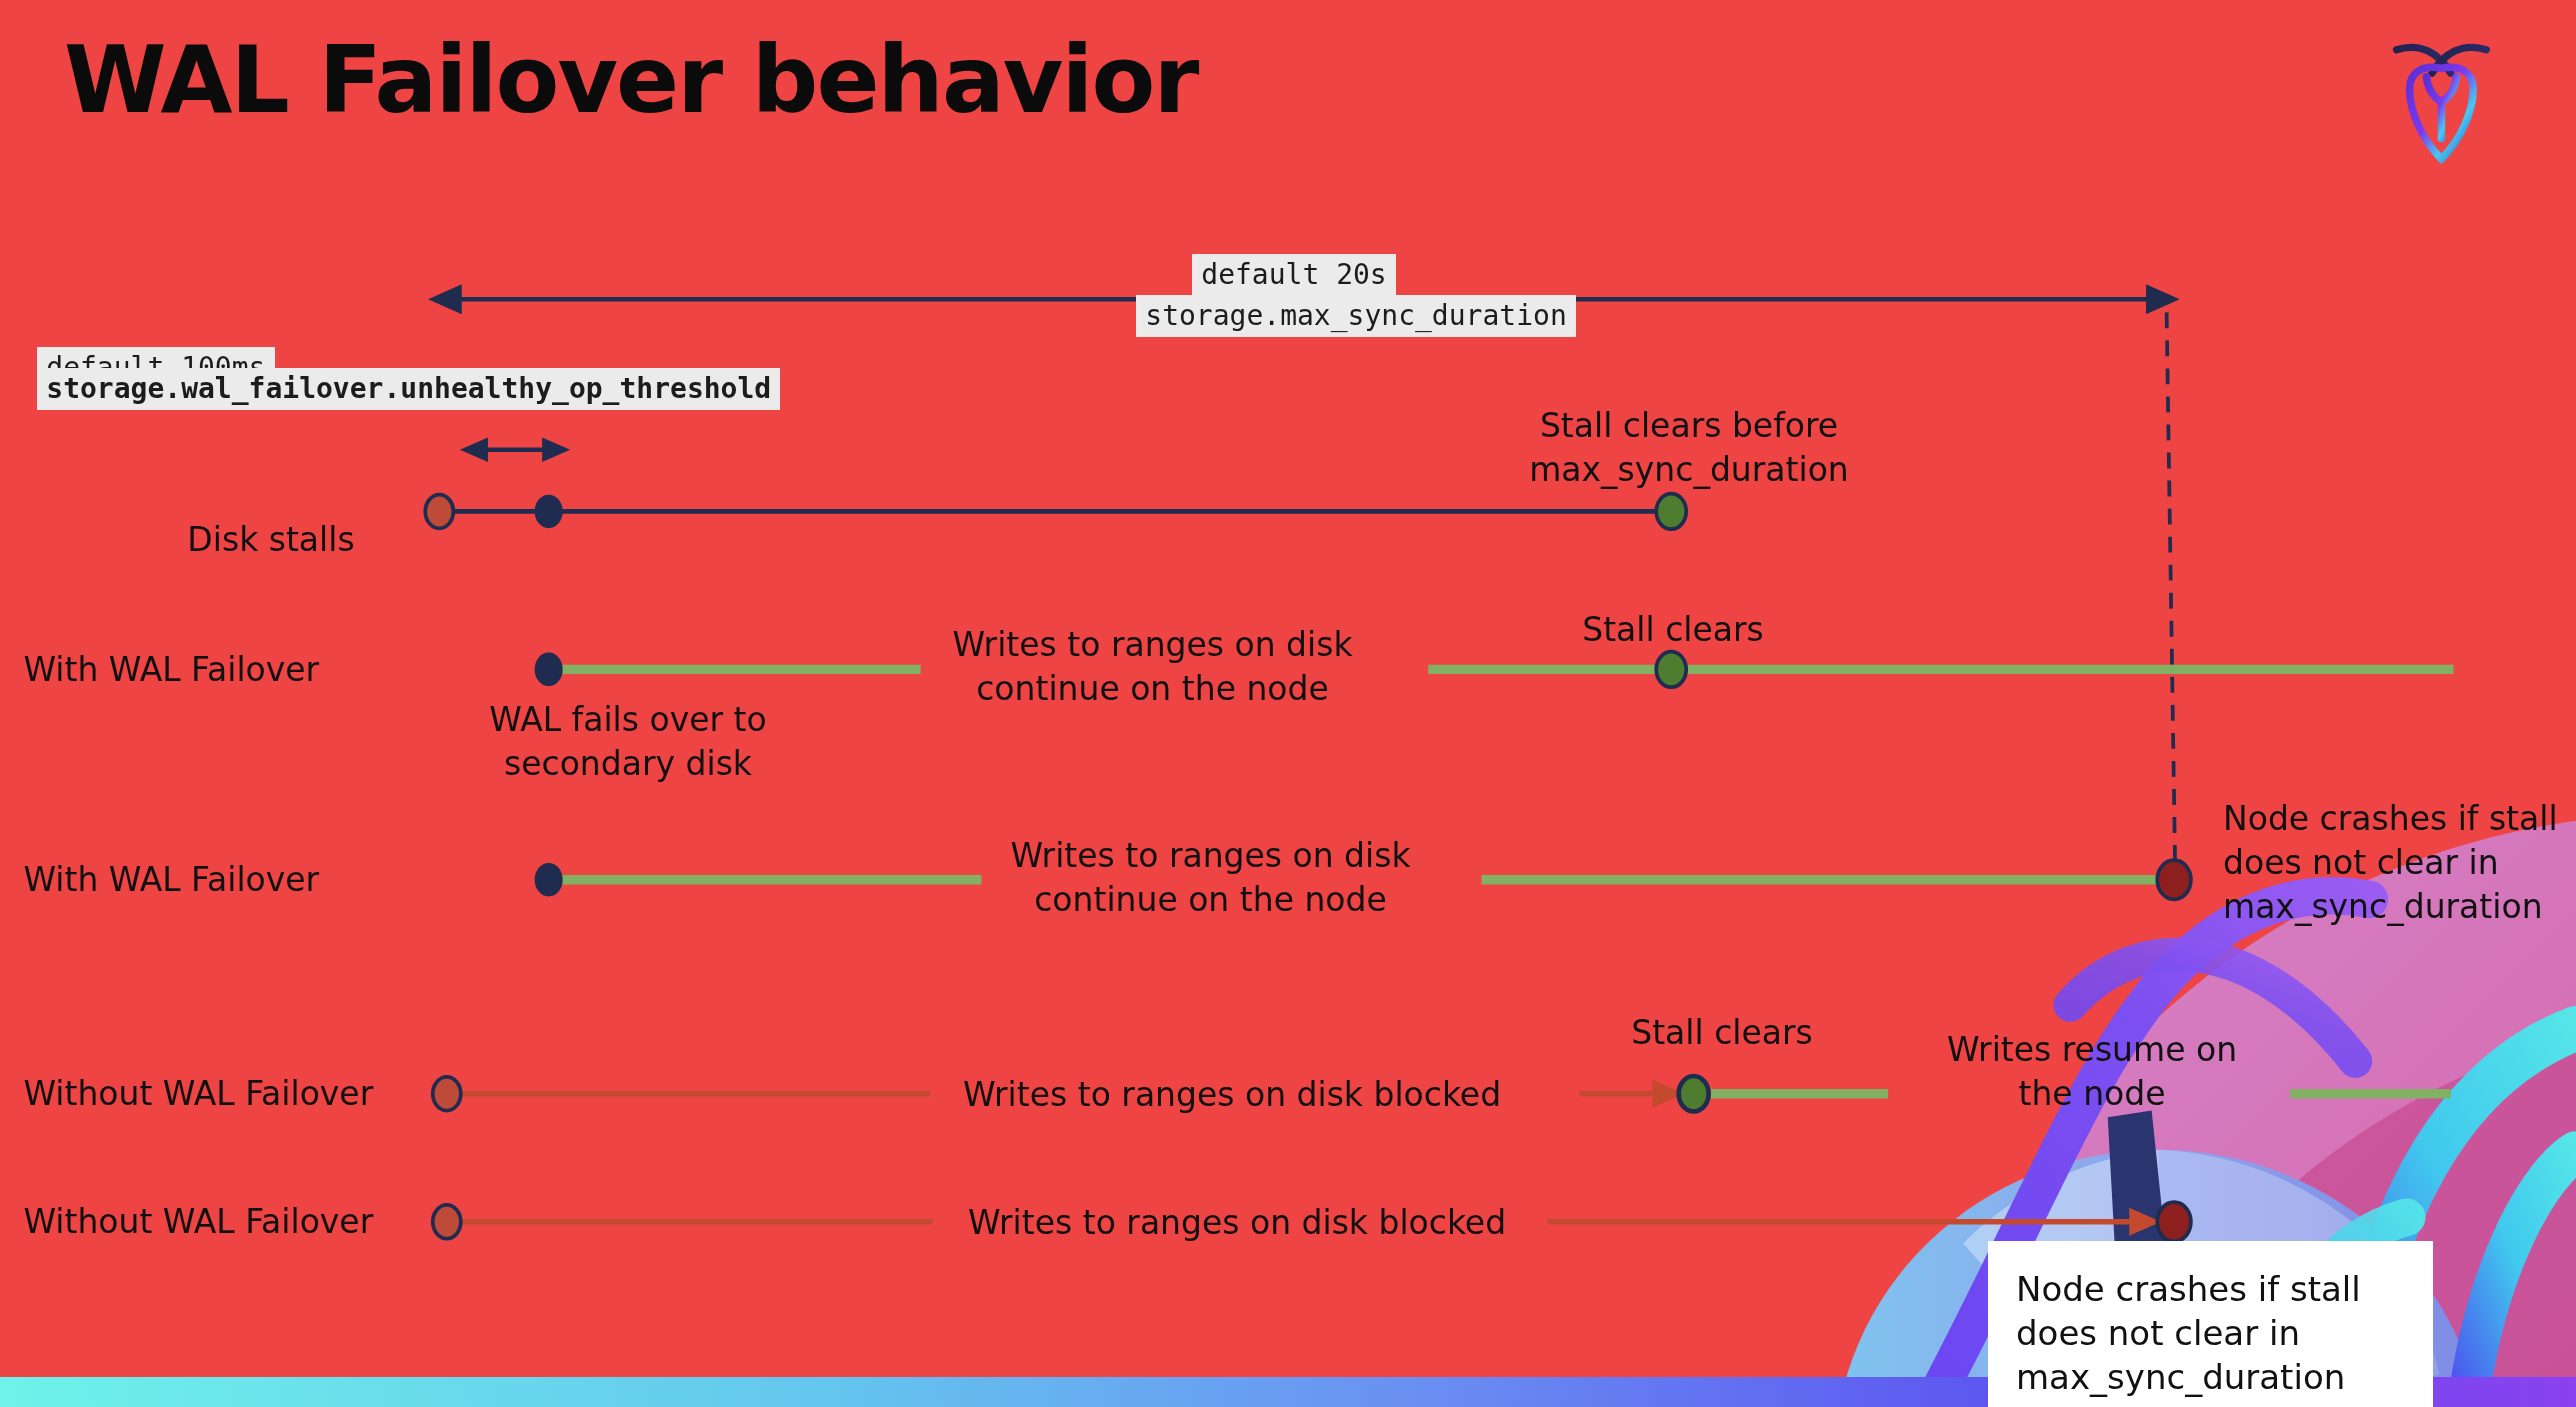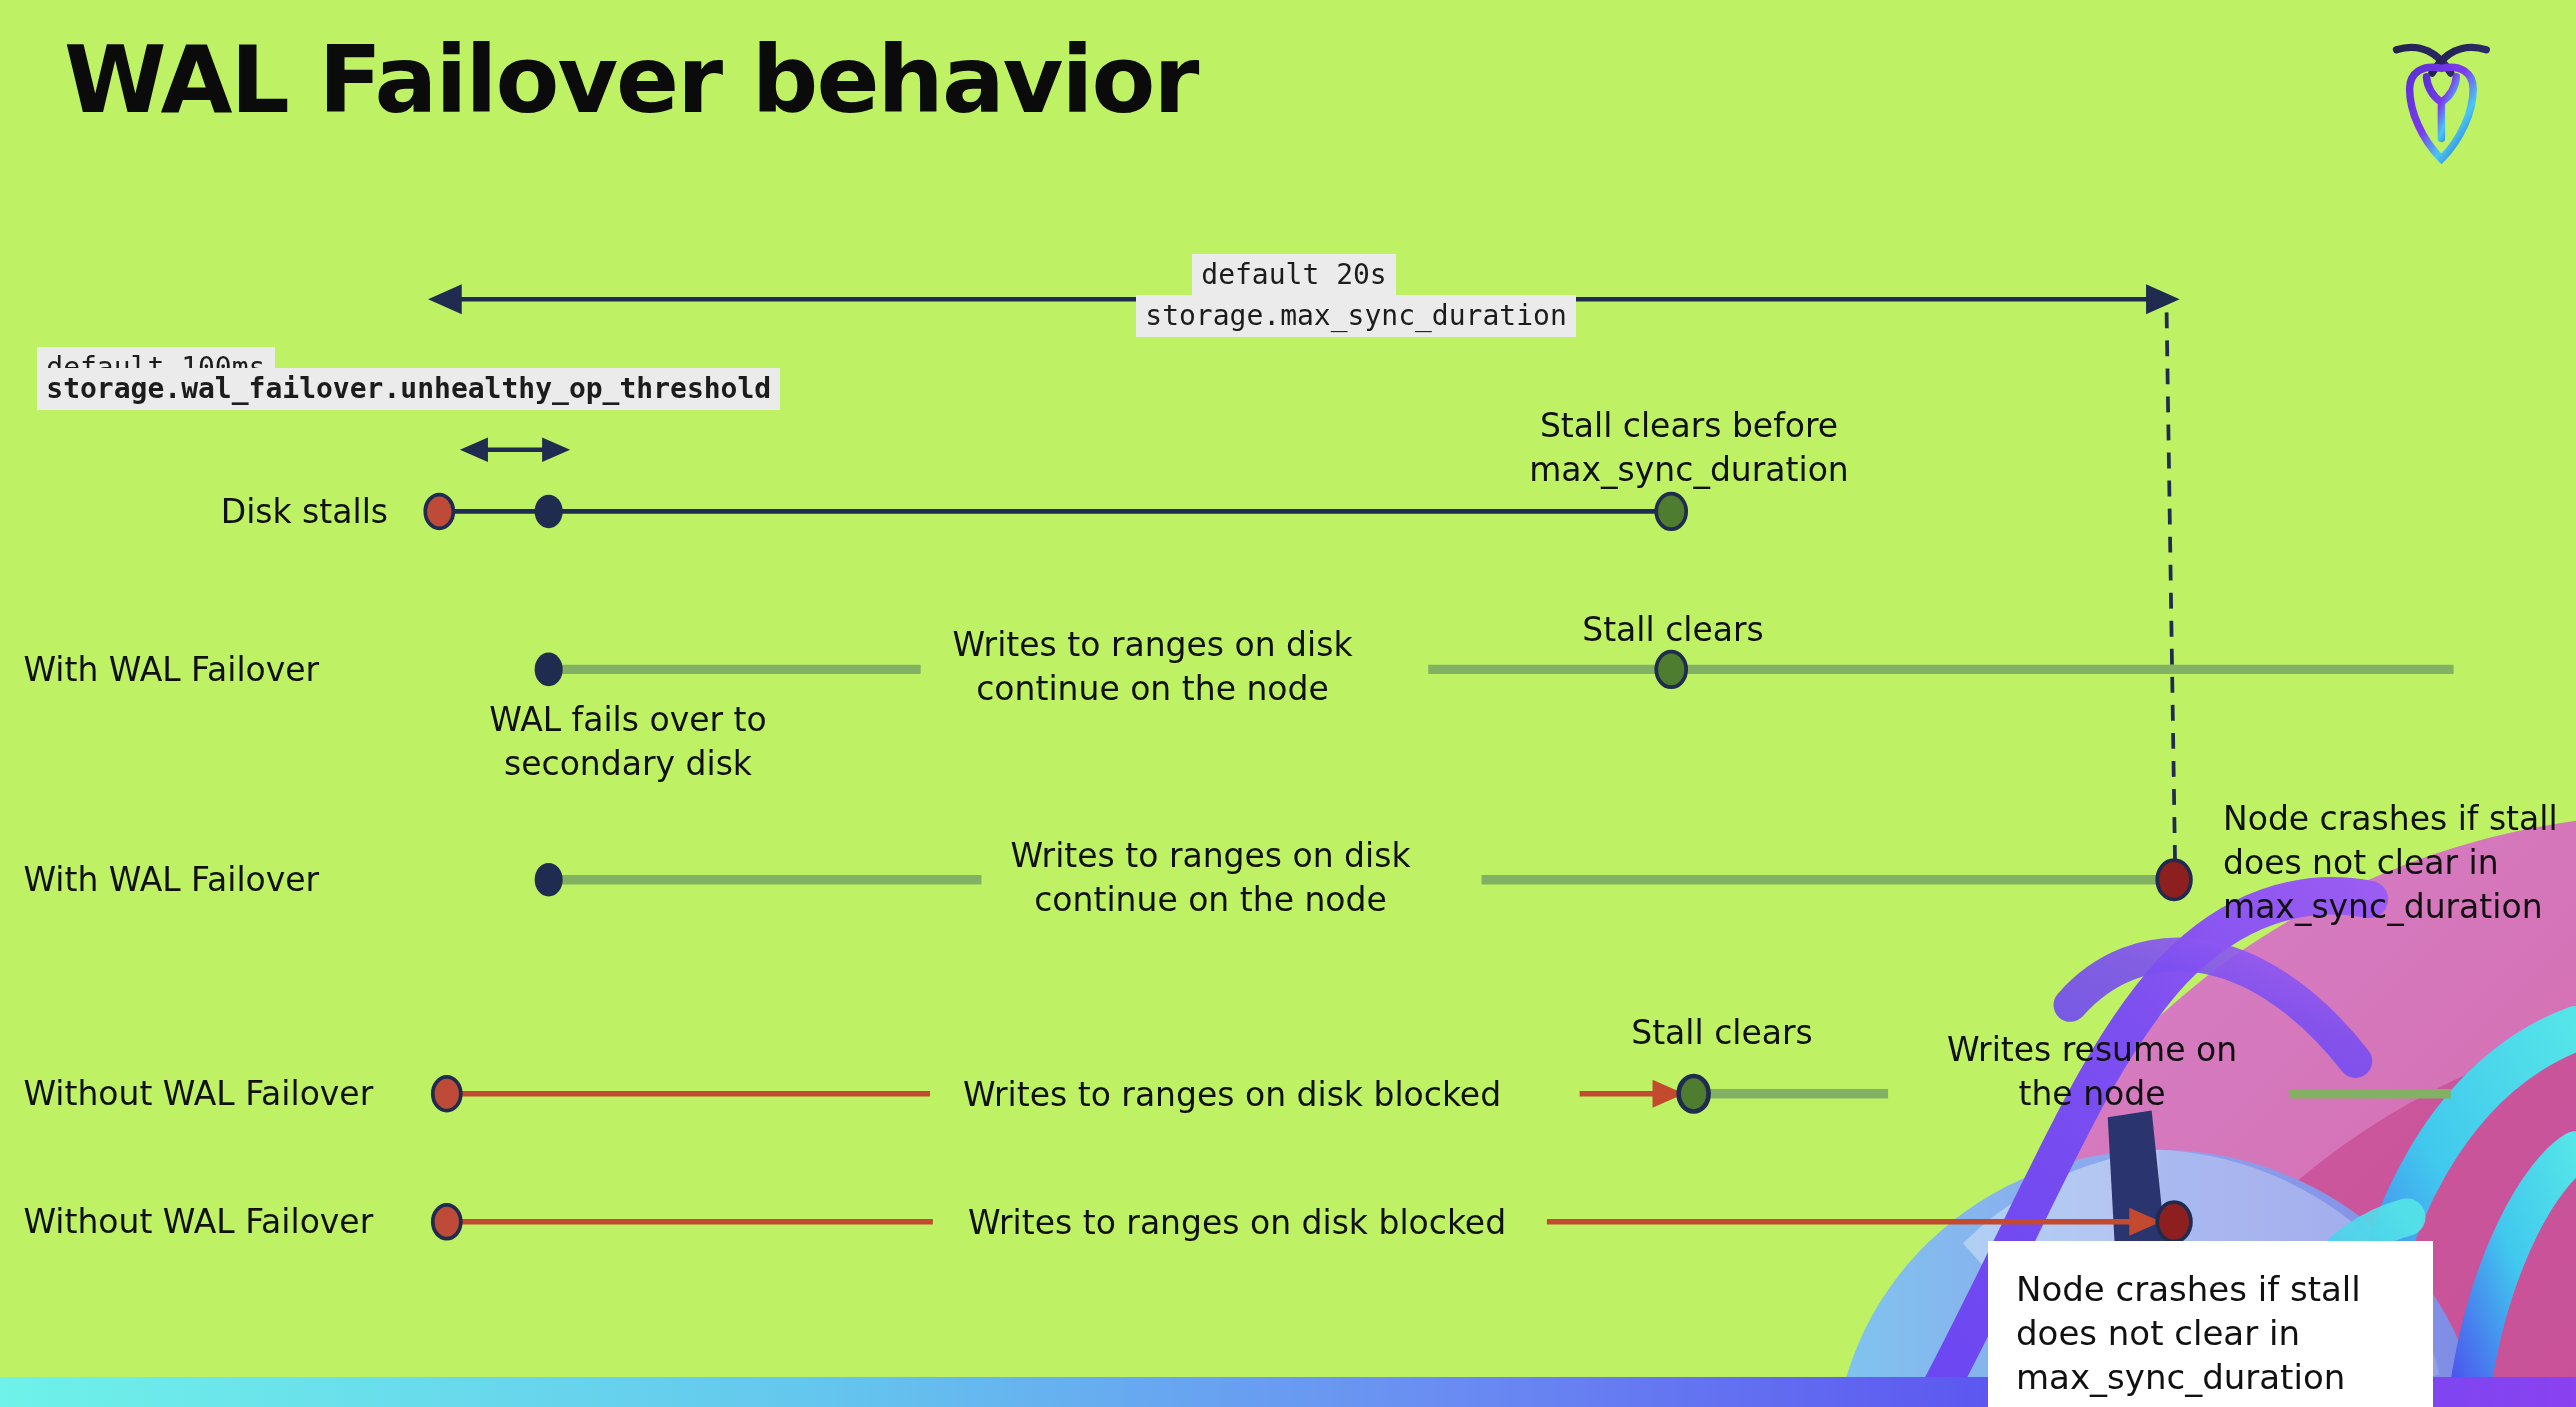--- a/index.html
+++ b/index.html
@@ -1,17 +1,17 @@
 <!DOCTYPE html>
 <html style="font-size:15px"><head>
 <meta charset="utf-8">
 <style>
   html,body{margin:0;padding:0;background:#ffffff;}
   #slide{
-    position:relative;width:2576px;height:1408px;overflow:hidden;background:#bef264;
+    position:relative;width:2576px;height:1408px;overflow:hidden;background:#ef4444;
     font-family:"DejaVu Sans",sans-serif;color:#111111;
   }
   #gfx{position:absolute;left:0;top:0;width:2576px;height:1408px;}
   .title{
     position:absolute;left:64px;top:26px;font-size:93px;font-weight:800;
     letter-spacing:-1.9px;color:#0b0b0b;white-space:nowrap;
   }
   .rowlabel{
     position:absolute;font-size:33px;line-height:43px;color:#111;white-space:nowrap;
   }
@@ -162,21 +162,21 @@
   </svg>
 
   <div class="title">WAL Failover behavior</div>
 
   <div class="mono" style="left:1192px;top:254px;">default 20s</div>
   <div class="mono" style="left:1136px;top:295px;">storage.max_sync_duration</div>
 
   <div class="mono" style="left:37px;top:347px;">default 100ms</div>
   <div class="mono" style="left:37px;top:368px;font-weight:bold;">storage.wal_failover.unhealthy_op_threshold</div>
 
-  <div class="rowlabel" style="left:154px;top:490px;width:234px;text-align:right;">Disk stalls</div>
+  <div class="rowlabel" style="left:154px;top:518px;width:234px;text-align:center;">Disk stalls</div>
   <div class="rowlabel" style="left:23.4px;top:648px;">With WAL Failover</div>
   <div class="rowlabel" style="left:23.4px;top:858px;">With WAL Failover</div>
   <div class="rowlabel" style="left:23.4px;top:1072px;">Without WAL Failover</div>
   <div class="rowlabel" style="left:23.4px;top:1200px;">Without WAL Failover</div>
 
   <div class="note" style="left:1502px;top:404px;width:374px;">Stall clears before
 max_sync_duration</div>
 
   <div class="note" style="left:947px;top:623px;width:411px;">Writes to ranges on disk
 continue on the node</div>

